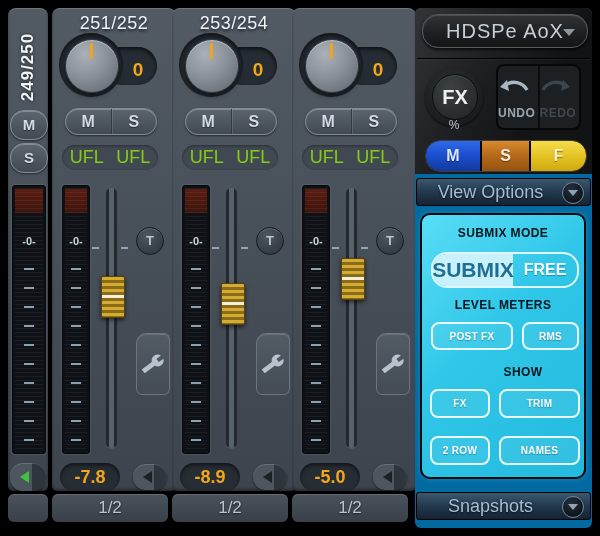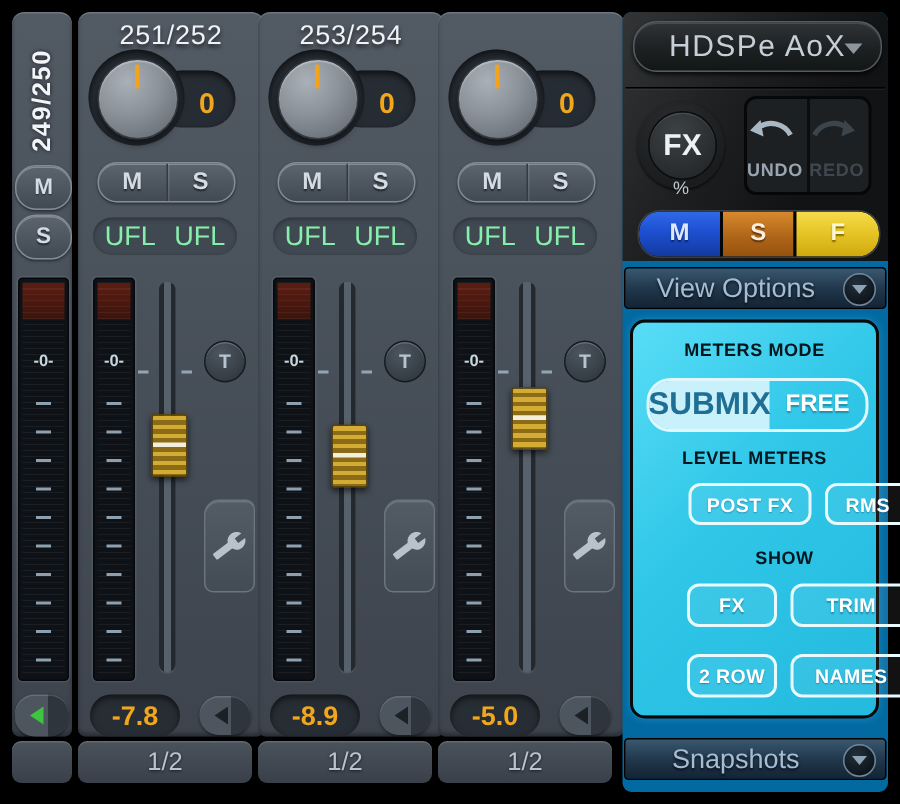--- a/index.html
+++ b/index.html
@@ -42,21 +42,21 @@
            font-size:16px;font-weight:600;text-shadow:0 1px 1px rgba(0,0,0,.5);}
   .ms-half + .ms-half{border-left:1px solid #333a41;box-shadow:inset 1px 0 0 rgba(255,255,255,.12);}
   .round-btn{position:absolute;left:2px;width:36px;height:28px;border-radius:14px;
            border:1px solid #828c97;background:linear-gradient(180deg,#5c656f,#414952);
            box-shadow:inset 0 1px 0 rgba(255,255,255,.25),0 1px 2px rgba(0,0,0,.5);
            color:#d3dce4;font-size:15px;font-weight:600;text-align:center;line-height:28px;
            text-shadow:0 1px 1px rgba(0,0,0,.5);}
   
   .ufl{position:absolute;left:10px;top:137px;width:96px;height:25px;border-radius:13px;
        background:#404851;box-shadow:inset 0 1px 3px rgba(0,0,0,.35);
-       color:#86efac;font-size:18px;font-weight:500;text-align:center;line-height:25px;word-spacing:8px;}
+       color:#84cc16;font-size:18px;font-weight:500;text-align:center;line-height:25px;word-spacing:8px;}
   
   .meter{position:absolute;top:177px;height:267px;background:#0e1216;border-radius:3px;
          border:1px solid #05070a;box-shadow:0 0 0 1px rgba(255,255,255,.07);}
   .meter::after{content:"";position:absolute;inset:2px;
          background:repeating-linear-gradient(180deg,rgba(255,255,255,.05) 0 1px,transparent 1px 4px);}
   .meter-red{position:absolute;left:2px;right:2px;top:3px;height:24px;
          background:linear-gradient(180deg,#5c1d12,#3c140c);}
   .meter-zero{position:absolute;top:49px;left:0;width:100%;text-align:center;color:#c8d6e0;
          font-size:11px;font-weight:700;z-index:2;}
   .tick{position:absolute;left:50%;margin-left:-5px;width:10px;height:2px;background:#9cb0c0;
@@ -142,23 +142,23 @@
        box-shadow:0 0 6px rgba(60,200,235,.35);}
   .cy-title{position:absolute;left:0;width:100%;text-align:center;color:#02161d;
        font-size:12px;font-weight:800;letter-spacing:.4px;}
   .seg{position:absolute;left:9px;top:37px;width:144px;height:32px;border-radius:16px;
        border:2px solid #dff7fd;display:flex;overflow:hidden;}
   .seg-a{width:80px;background:#c9f1fb;color:#1f6f94;display:flex;align-items:center;
        justify-content:center;font-size:21px;font-weight:700;border-radius:13px 0 0 13px;}
   .seg-b{flex:1;color:#fff;display:flex;align-items:center;justify-content:center;
        font-size:16px;font-weight:700;text-shadow:0 1px 1px rgba(0,60,80,.4);}
   .cy-btn{position:absolute;border:2px solid #e8fafd;border-radius:8px;box-sizing:border-box;
-       background:rgba(255,255,255,.07);color:#fff;font-weight:700;font-size:13px;
+       background:rgba(255,255,255,.07);color:#fff;font-weight:700;font-size:10px;
        display:flex;align-items:center;justify-content:center;letter-spacing:.3px;
-       text-shadow:0 1px 1px rgba(0,60,80,.4);margin-left:28px;}
+       text-shadow:0 1px 1px rgba(0,60,80,.4);}
 </style>
 </head>
 <body>
 
 <div class="app">
 
   <div class="strip leftstrip">
     <div class="rot-wrap">
       <span>249/250</span>
     </div>
@@ -350,21 +350,21 @@
       <div class="msf-cell msf-s">S</div>
       <div class="msf-cell msf-f">F</div>
     </div>
 
     <div class="hdr-bar view-bar">
       <div class="txt">View Options</div>
       <div class="hdr-circle"></div>
     </div>
 
     <div class="cyan">
-      <div class="cy-title" style="top:11px;">METERS MODE</div>
+      <div class="cy-title" style="top:11px;">SUBMIX MODE</div>
       <div class="seg">
         <div class="seg-a">SUBMIX</div>
         <div class="seg-b">FREE</div>
       </div>
       <div class="cy-title" style="top:83px;">LEVEL METERS</div>
       <div class="cy-btn" style="left:9px;top:107px;width:82px;height:28px;">POST FX</div>
       <div class="cy-btn" style="left:100px;top:107px;width:57px;height:28px;">RMS</div>
       <div class="cy-title" style="top:150px;padding-left:20px;">SHOW</div>
       <div class="cy-btn" style="left:8px;top:174px;width:60px;height:29px;">FX</div>
       <div class="cy-btn" style="left:77px;top:174px;width:81px;height:29px;">TRIM</div>

